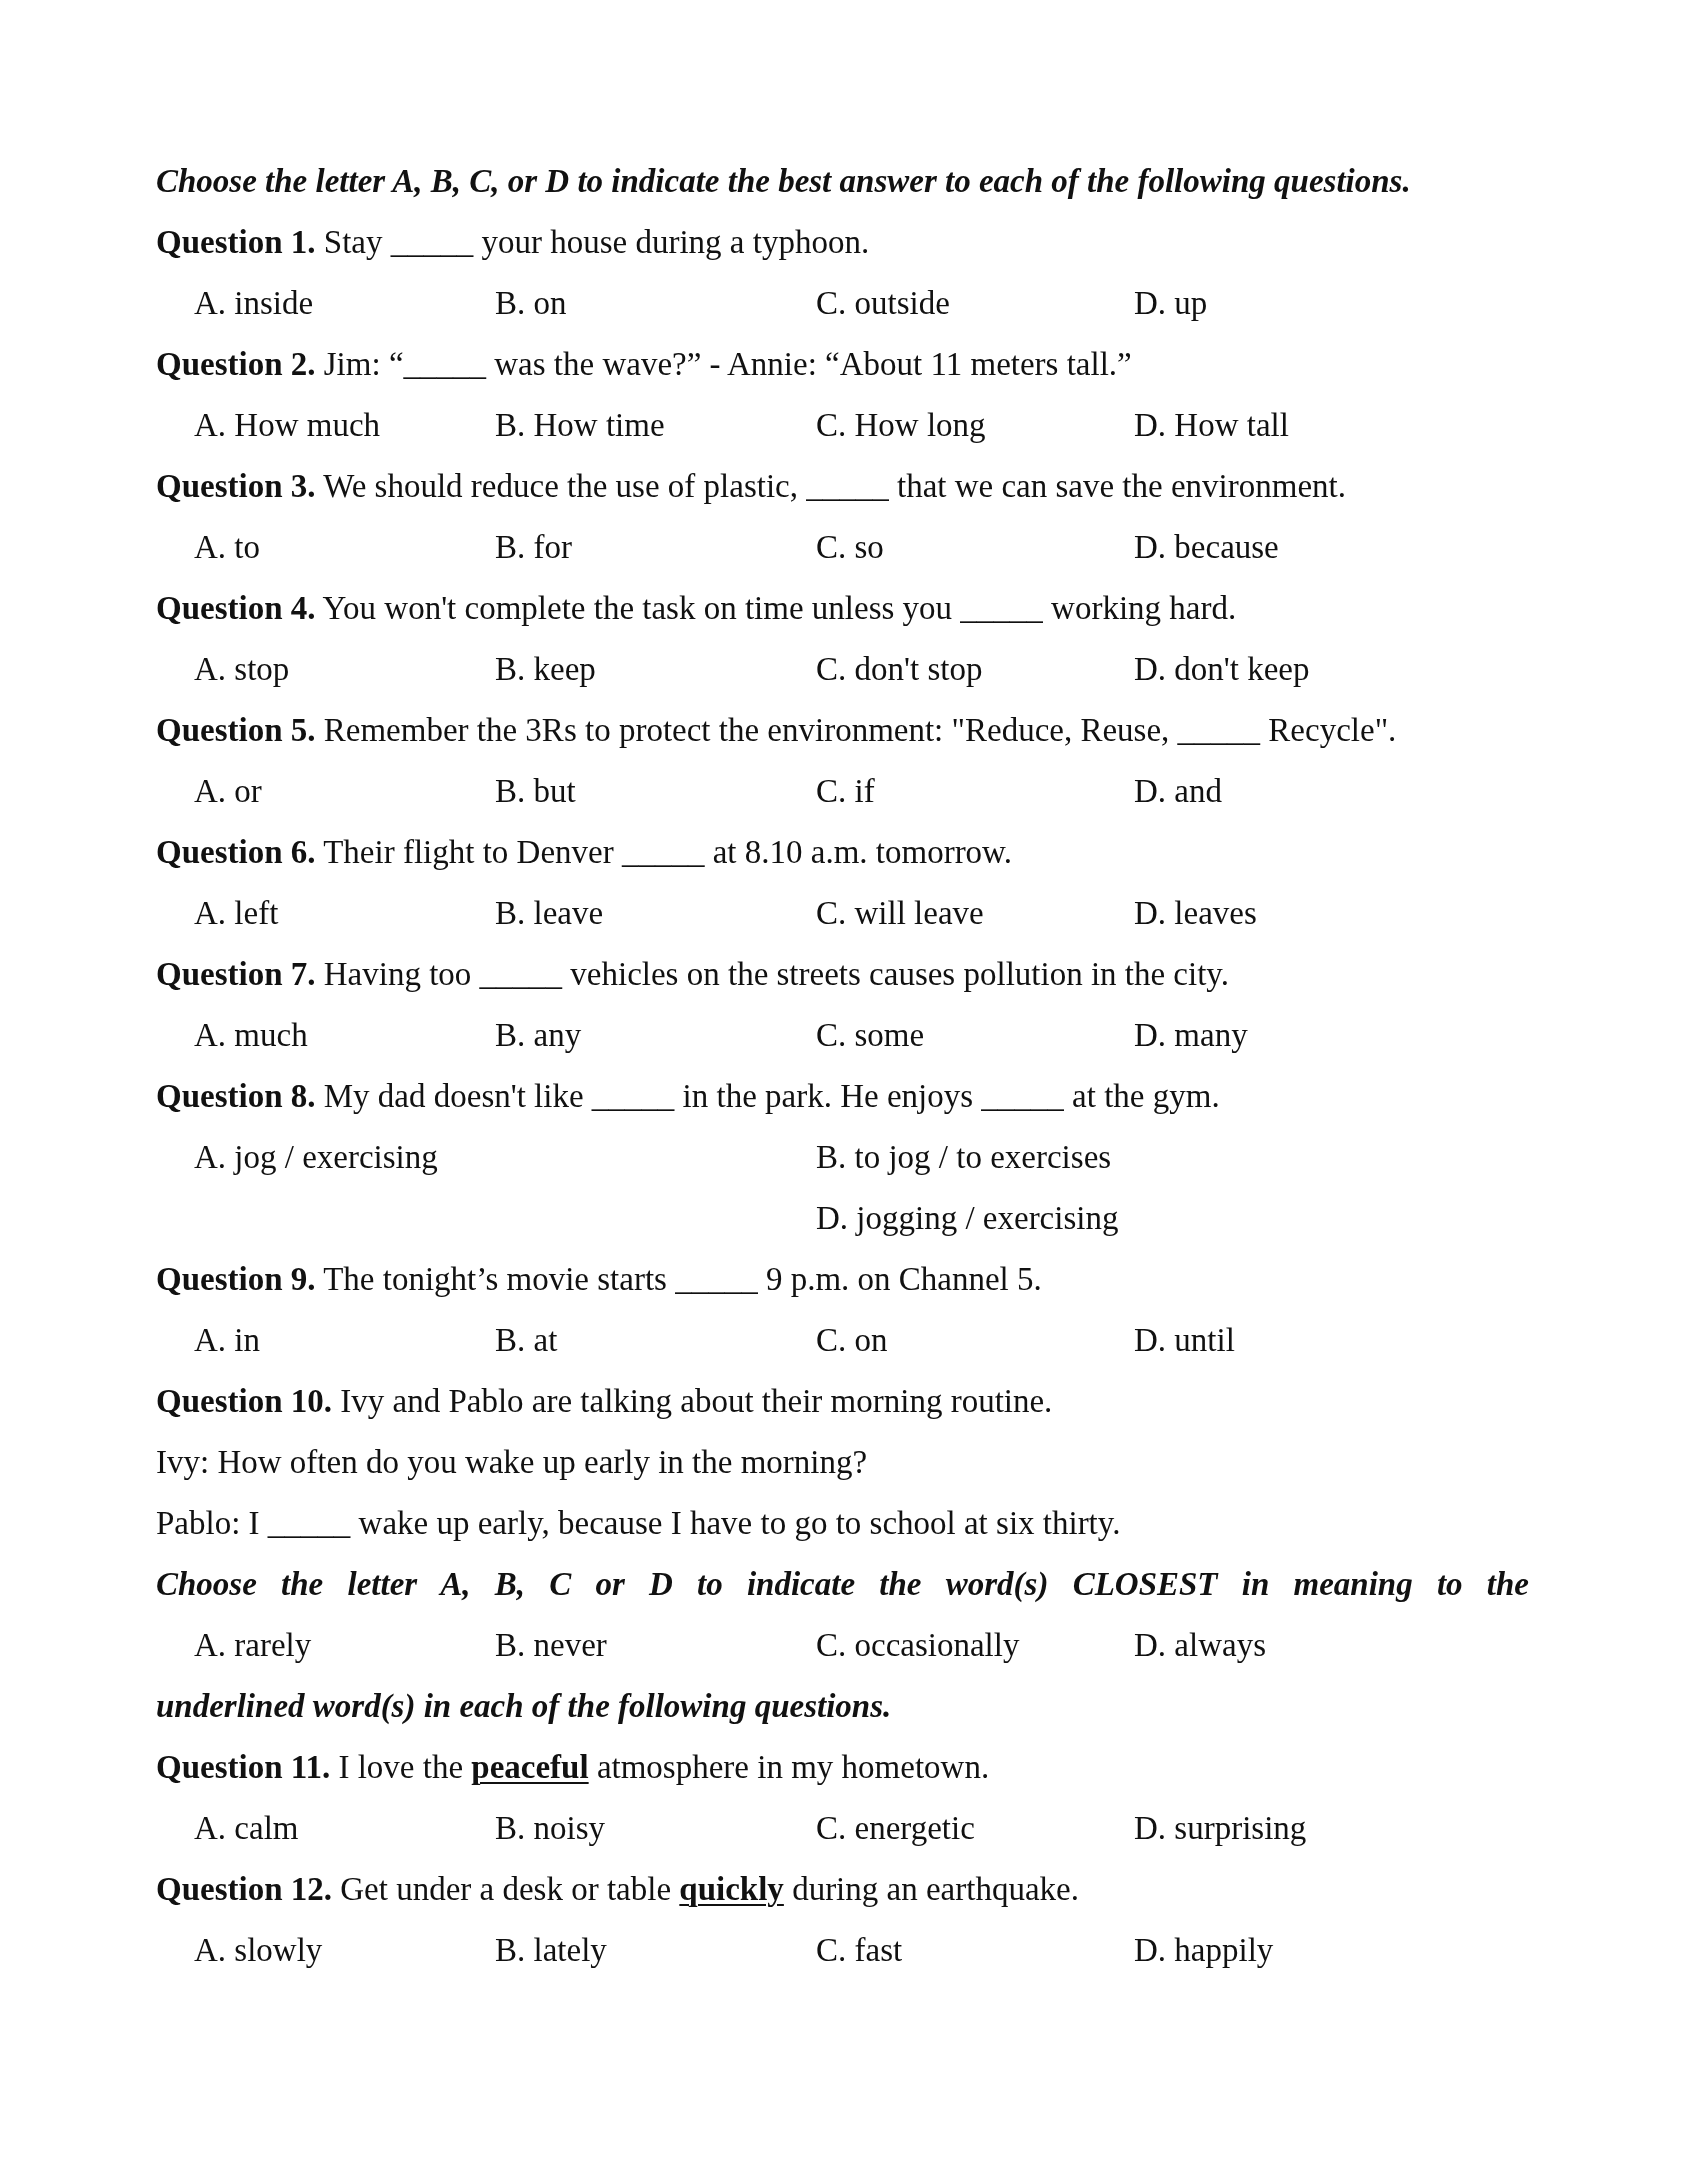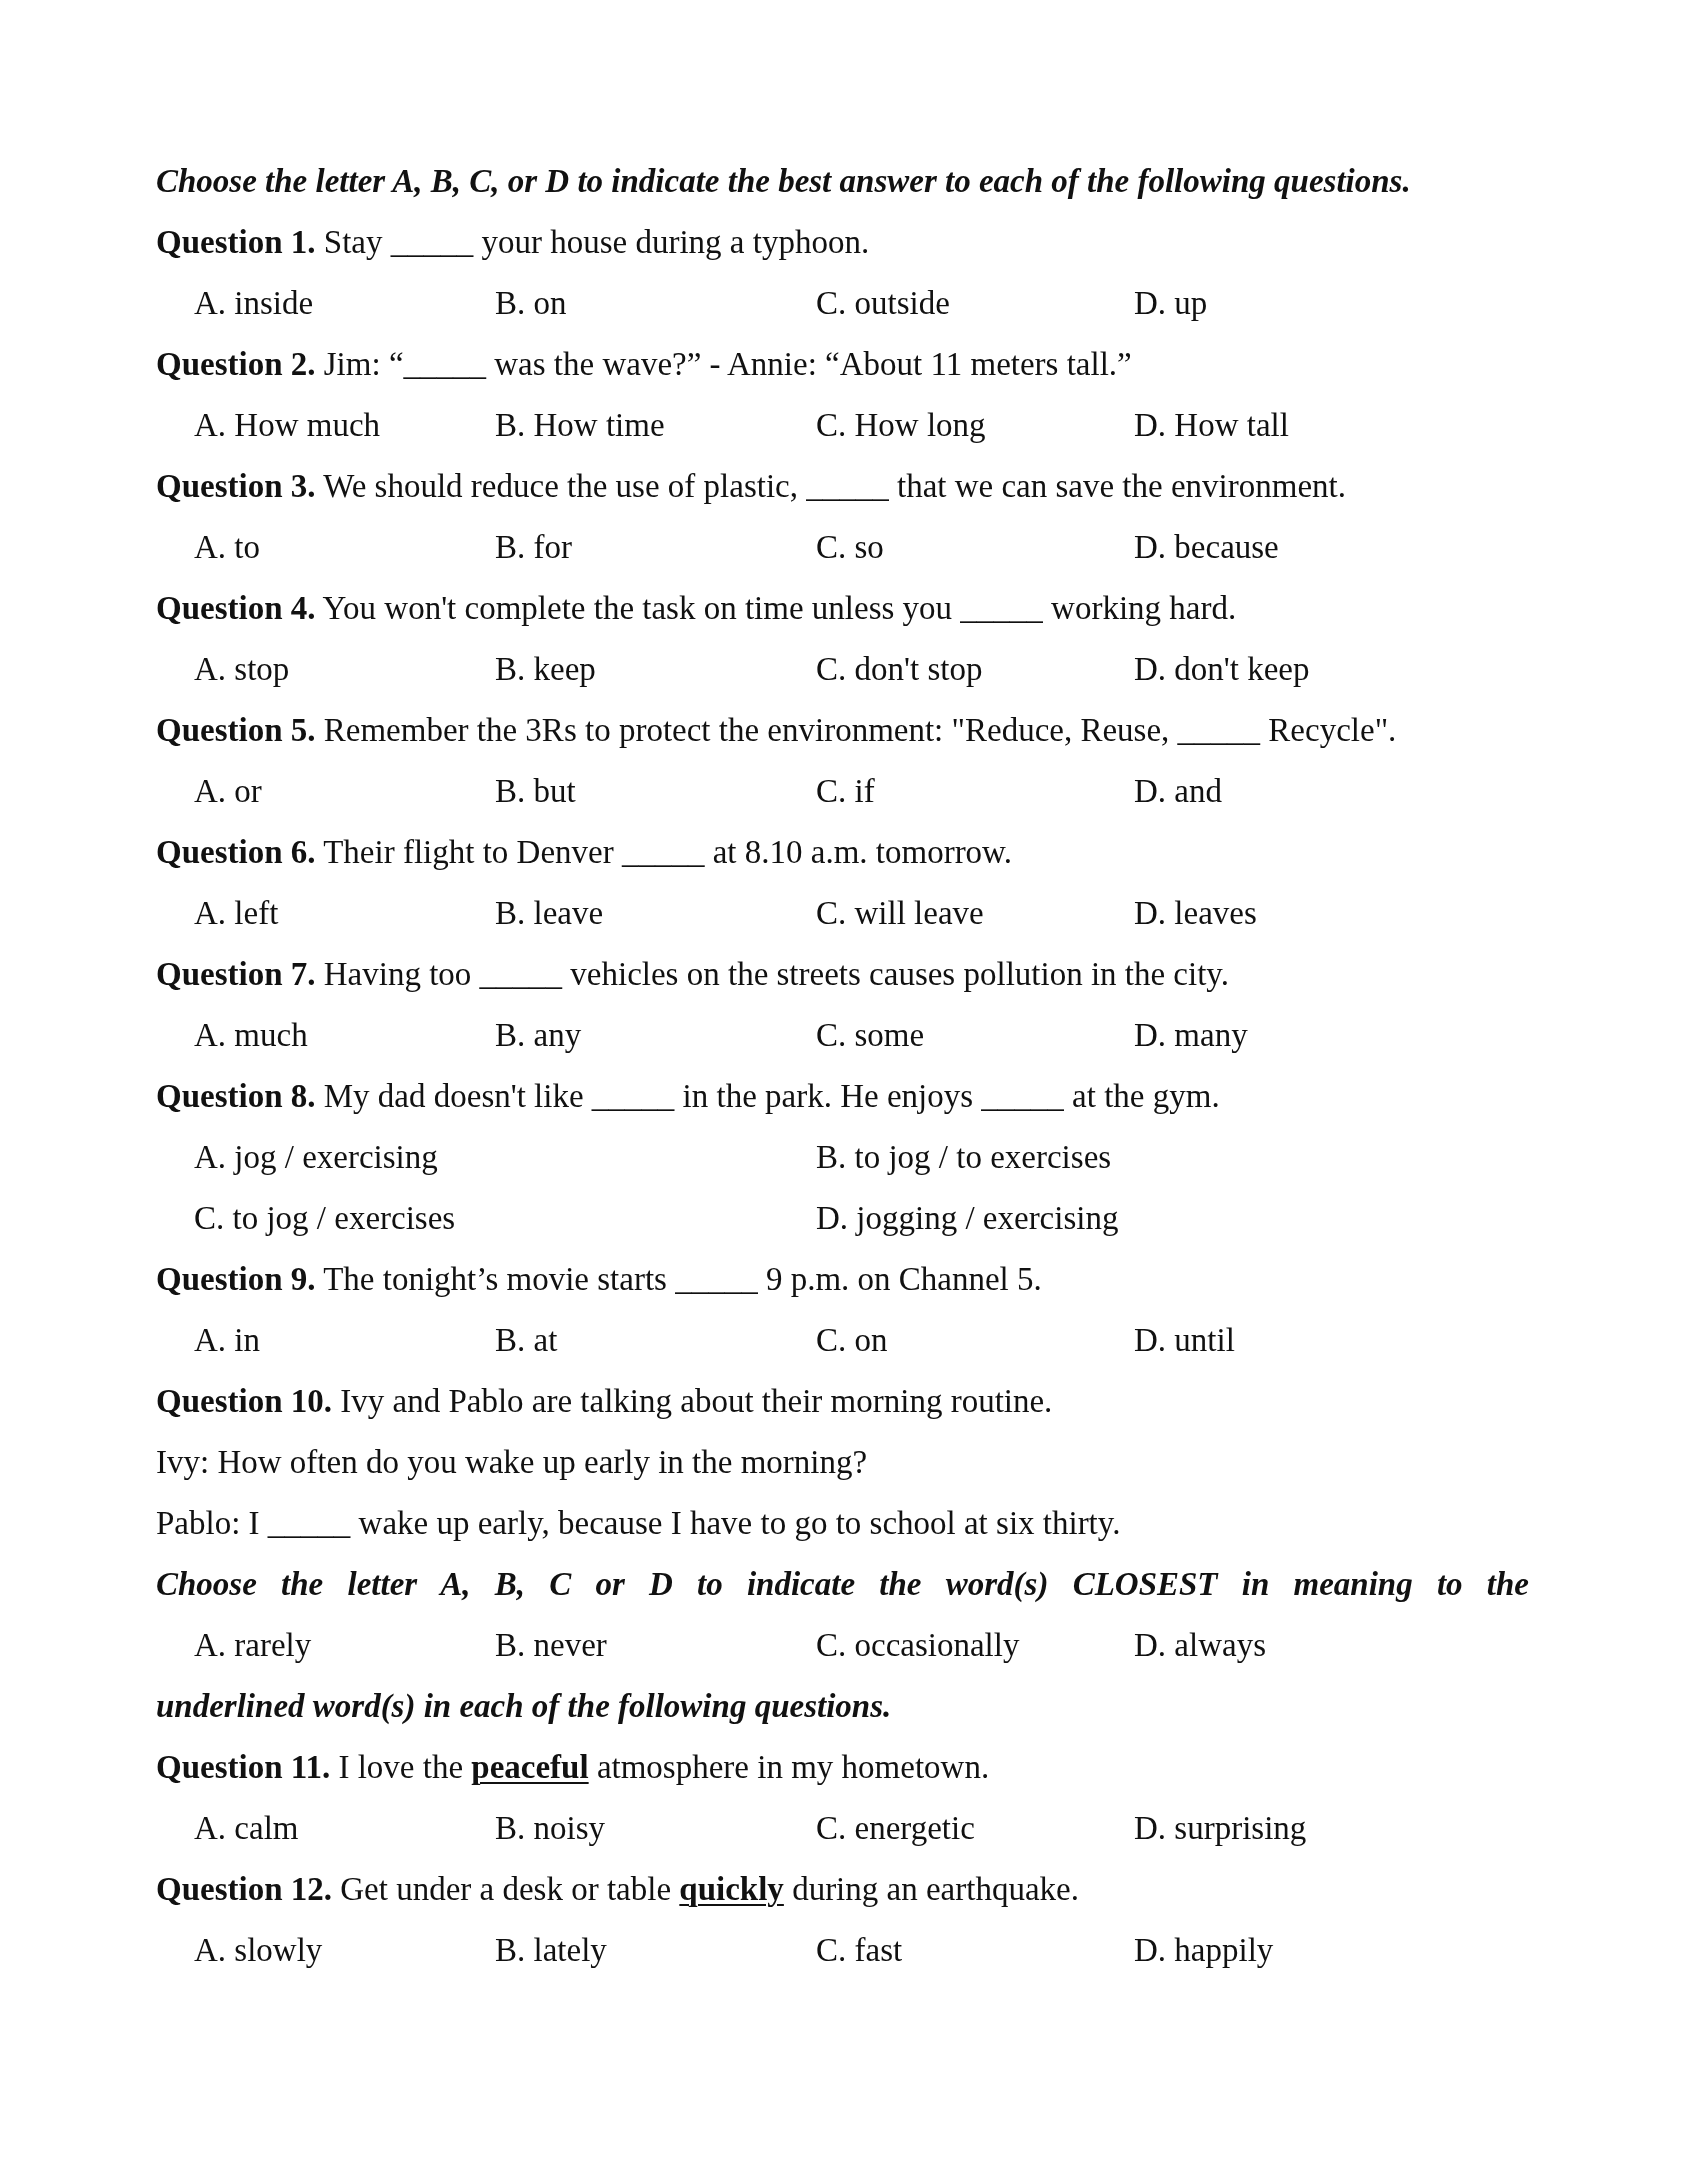--- a/index.html
+++ b/index.html
@@ -76,21 +76,20 @@
     <span class="opt o3" style="white-space: pre;">C. some</span>
     <span class="opt o4" style="white-space: pre;">D. many</span>
   </div>
 
   <div class="line"><span class="qlabel" style="white-space: pre; margin-top: 32px;">Question 8.</span><span style="white-space: pre;"> My dad doesn't like _____ in the park. He enjoys _____ at the gym.</span></div>
   <div class="line opts">
     <span class="opt o1" style="white-space: pre;">A. jog / exercising</span>
     <span class="opt o3" style="white-space: pre;">B. to jog / to exercises</span>
   </div>
   <div class="line opts">
-    <span class="opt o1" style="white-space: pre;">C. to jog / exercises</span>
     <span class="opt o3" style="white-space: pre;">D. jogging / exercising</span>
   </div>
 
   <div class="line"><span class="qlabel" style="white-space: pre;">Question 9.</span><span style="white-space: pre;"> The tonight’s movie starts _____ 9 p.m. on Channel 5.</span></div>
   <div class="line opts">
     <span class="opt o1" style="white-space: pre;">A. in</span>
     <span class="opt o2" style="white-space: pre;">B. at</span>
     <span class="opt o3" style="white-space: pre;">C. on</span>
     <span class="opt o4" style="white-space: pre;">D. until</span>
   </div>

